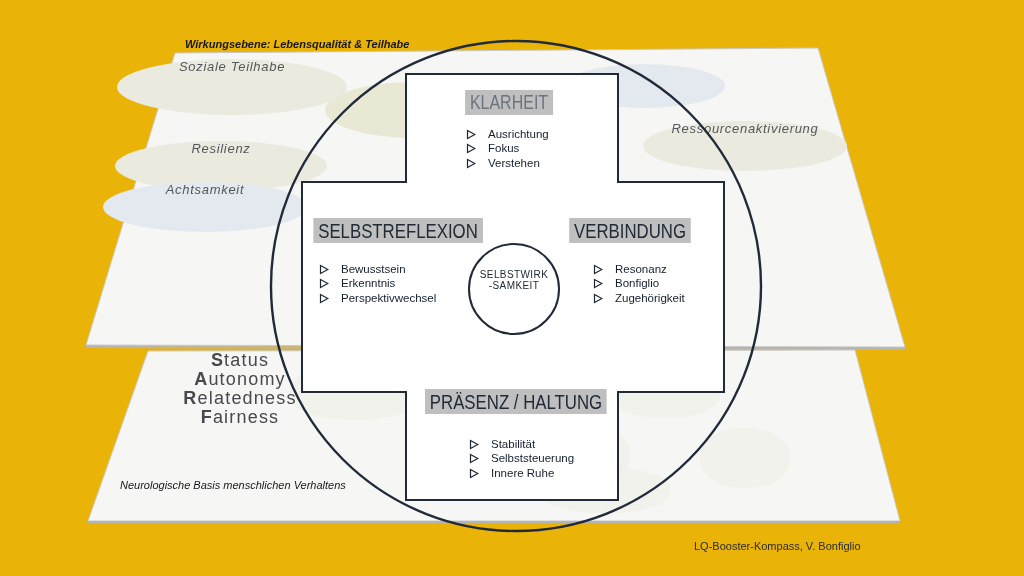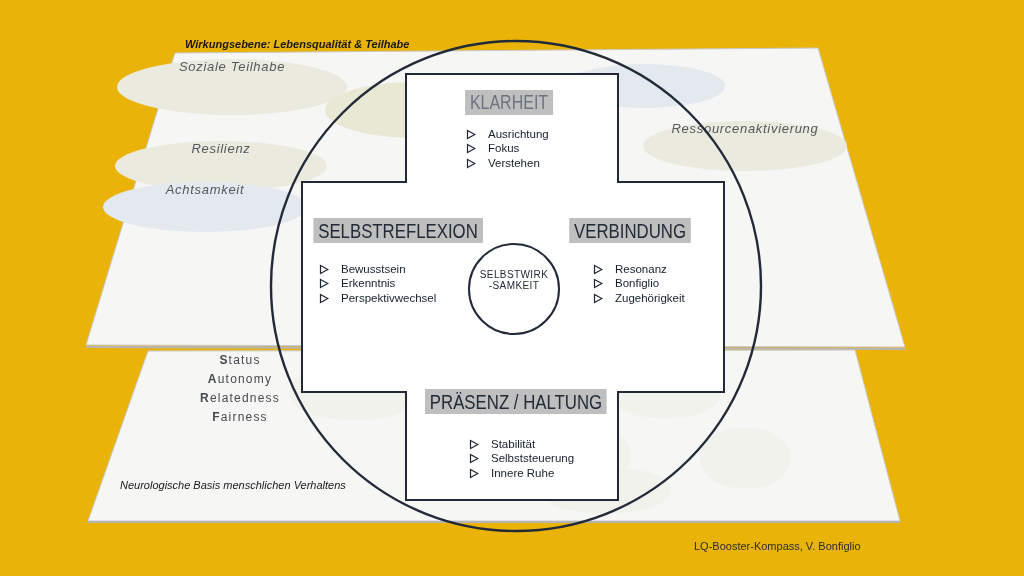--- a/index.html
+++ b/index.html
@@ -16,21 +16,21 @@
   .deco{position:absolute;border-radius:50%;}
   .puzzle{position:absolute;border-radius:45%;background:#efeee3;opacity:.55;}
 
   
   .cap{position:absolute;font-size:11px;color:#17181a;white-space:nowrap;}
   .cap.it{font-style:italic;}
   .cap.b{font-weight:bold;}
 
   
   #scarf{position:absolute;left:130px;top:351px;width:220px;text-align:center;
-         color:#46494e;font-size:12px;line-height:19px;letter-spacing:1.2px;}
+         color:#46494e;font-size:18px;line-height:19px;letter-spacing:1.2px;}
   #scarf .ini{font-weight:bold;}
 
   
   .hdr{position:absolute;display:inline-block;background:#bfbfbf;color:#212b38;
        font-size:21px;line-height:25px;padding:0 6px;white-space:nowrap;
        transform:translateX(-50%) scaleX(.8);}
   .hdr.gray{color:#6c7480;font-size:20px;}
 
   
   .qlist{position:absolute;margin:0;padding:0;list-style:none;}

